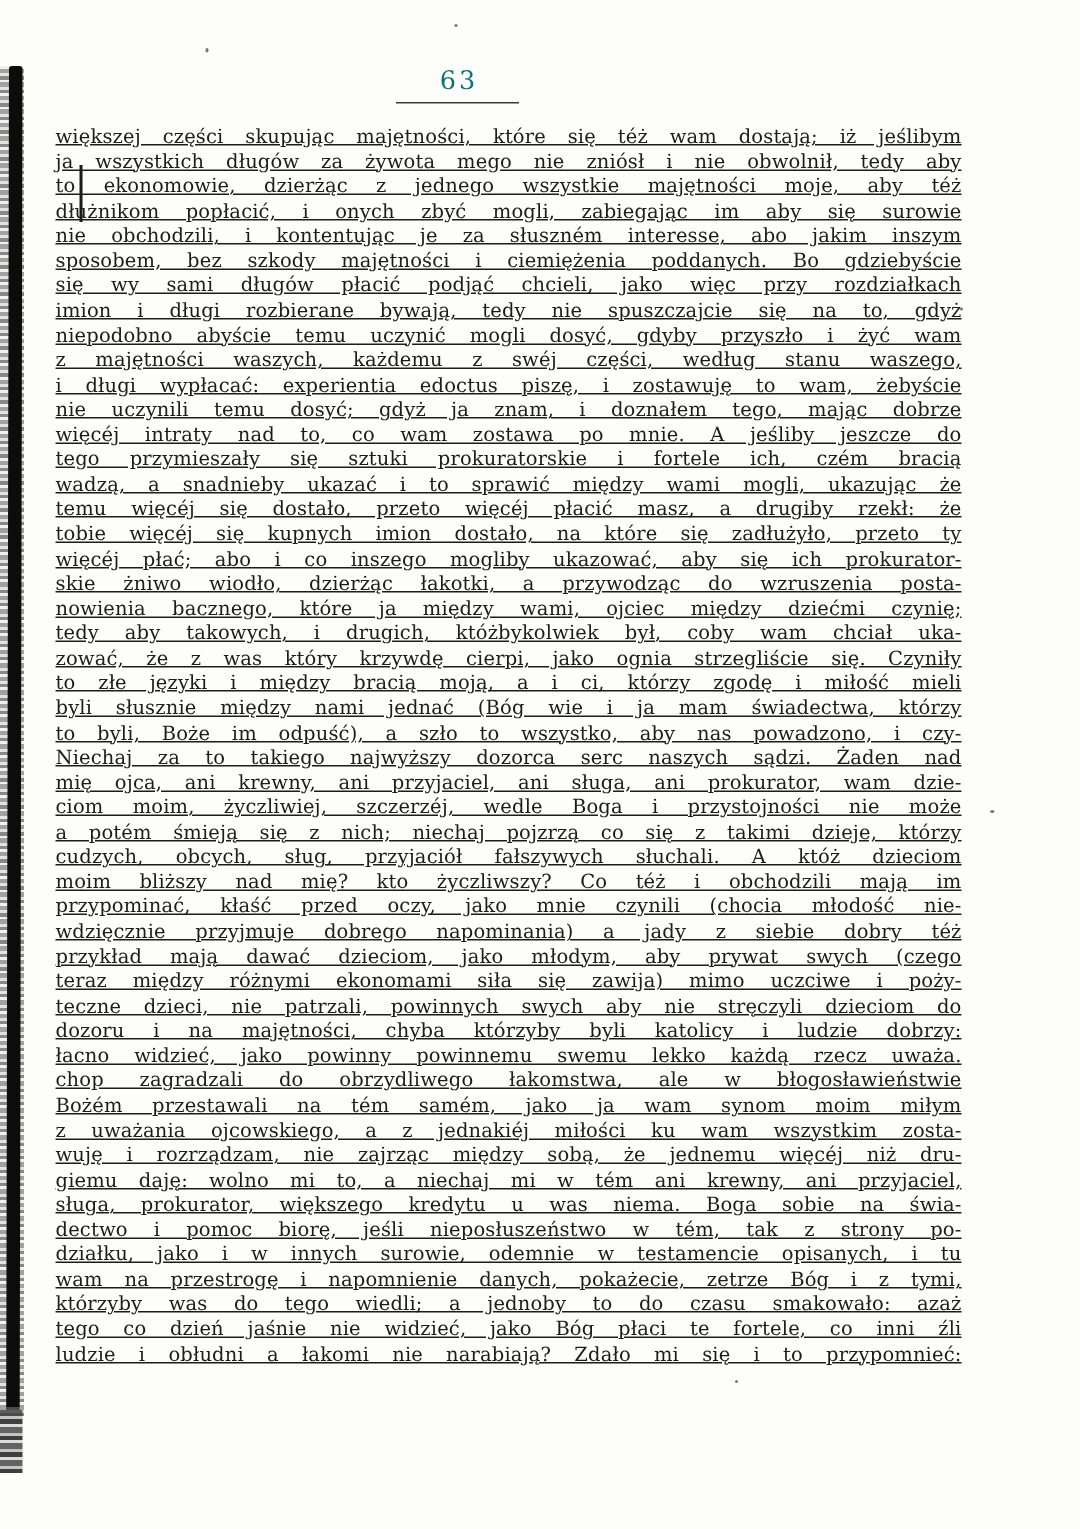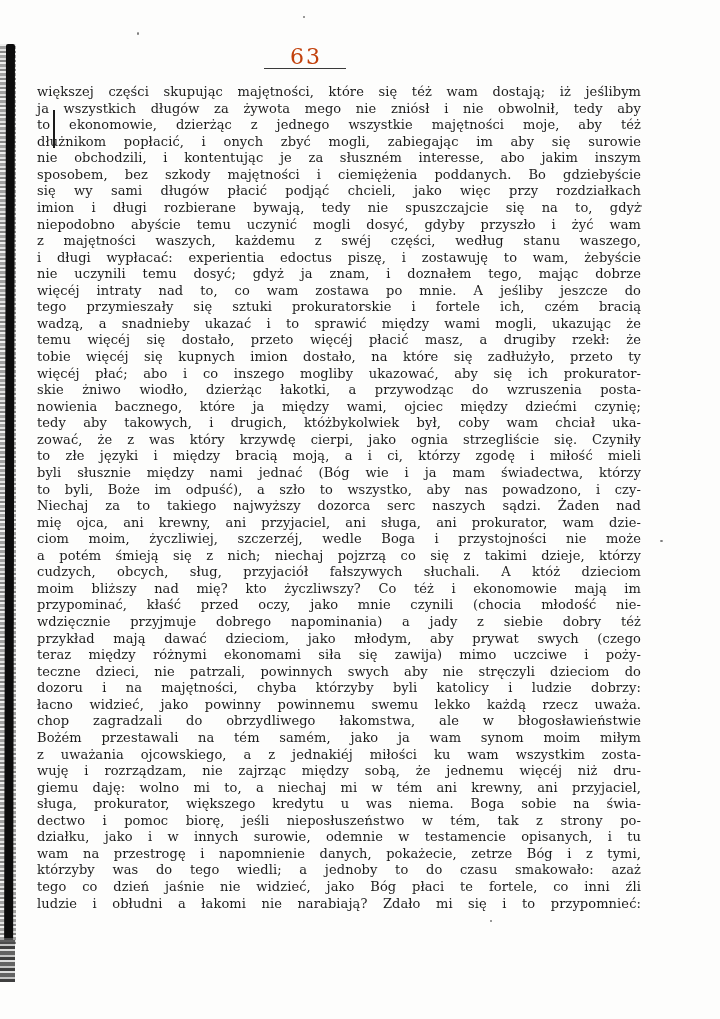--- a/index.html
+++ b/index.html
@@ -51,21 +51,21 @@
   .speck.s3{left:640px;top:205px;width:2px;height:2px;}
   .speck.s4{left:660px;top:540px;width:3px;height:2px;}
   .speck.s5{left:490px;top:920px;width:2px;height:2px;}
 
   .page-header{
     position:absolute;left:264px;top:44px;width:84px;
     text-align:center;
   }
   .page-number{
     display:inline-block;
-    font-size:22px;color:#c2410c;
+    font-size:17px;color:#0f766e;
     letter-spacing:2px;
     padding:0 2px 3px 2px;
   }
   .page-number-rule{
     position:absolute;left:264px;top:68px;width:82px;height:0;
     border-bottom:1.4px solid #3a3a3a;
   }
 
   .text-block{
     position:absolute;left:37px;top:84px;width:604px;
@@ -73,20 +73,21 @@
     font-size:13px;
   }
   .text-line{
     height:16.57px;
     line-height:16.57px;
     text-align:justify;
     text-align-last:justify;
     white-space:nowrap;
     overflow:visible;
     letter-spacing:0.1px;
+    text-decoration:underline;
   }
   
   .text-line{white-space:normal;}
 </style>
 </head>
 <body>
 
 <div class="page">
 
   <div class="scan-edge">
@@ -130,21 +131,21 @@
       <div class="text-line">tedy aby takowych, i drugich, któżbykolwiek był, coby wam chciał uka-</div>
       <div class="text-line">zować, że z was który krzywdę cierpi, jako ognia strzegliście się. Czyniły</div>
       <div class="text-line">to złe języki i między bracią moją, a i ci, którzy zgodę i miłość mieli</div>
       <div class="text-line">byli słusznie między nami jednać (Bóg wie i ja mam świadectwa, którzy</div>
       <div class="text-line">to byli, Boże im odpuść), a szło to wszystko, aby nas powadzono, i czy-</div>
       <div class="text-line">Niechaj za to takiego najwyższy dozorca serc naszych sądzi. Żaden nad</div>
       <div class="text-line">mię ojca, ani krewny, ani przyjaciel, ani sługa, ani prokurator, wam dzie-</div>
       <div class="text-line">ciom moim, życzliwiej, szczerzéj, wedle Boga i przystojności nie może</div>
       <div class="text-line">a potém śmieją się z nich; niechaj pojzrzą co się z takimi dzieje, którzy</div>
       <div class="text-line">cudzych, obcych, sług, przyjaciół fałszywych słuchali. A któż dzieciom</div>
-      <div class="text-line">moim bliższy nad mię? kto życzliwszy? Co téż i ekonomowie mają im</div>
+      <div class="text-line">moim bliższy nad mię? kto życzliwszy? Co téż i obchodzili mają im</div>
       <div class="text-line">przypominać, kłaść przed oczy, jako mnie czynili (chocia młodość nie-</div>
       <div class="text-line">wdzięcznie przyjmuje dobrego napominania) a jady z siebie dobry téż</div>
       <div class="text-line">przykład mają dawać dzieciom, jako młodym, aby prywat swych (czego</div>
       <div class="text-line">teraz między różnymi ekonomami siła się zawija) mimo uczciwe i poży-</div>
       <div class="text-line">teczne dzieci, nie patrzali, powinnych swych aby nie stręczyli dzieciom do</div>
       <div class="text-line">dozoru i na majętności, chyba którzyby byli katolicy i ludzie dobrzy:</div>
       <div class="text-line">łacno widzieć, jako powinny powinnemu swemu lekko każdą rzecz uważa.</div>
       <div class="text-line">chop zagradzali do obrzydliwego łakomstwa, ale w błogosławieństwie</div>
       <div class="text-line">Bożém przestawali na tém samém, jako ja wam synom moim miłym</div>
       <div class="text-line">z uważania ojcowskiego, a z jednakiéj miłości ku wam wszystkim zosta-</div>

